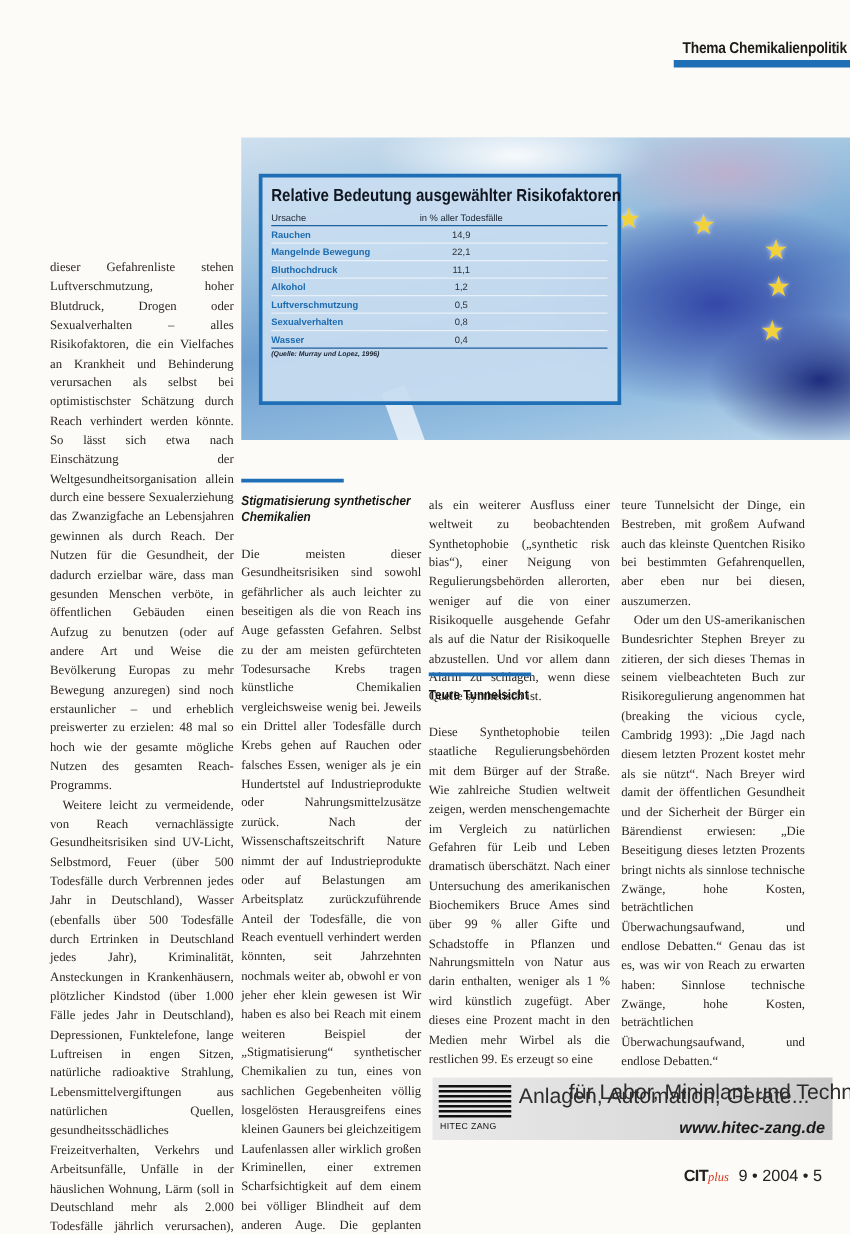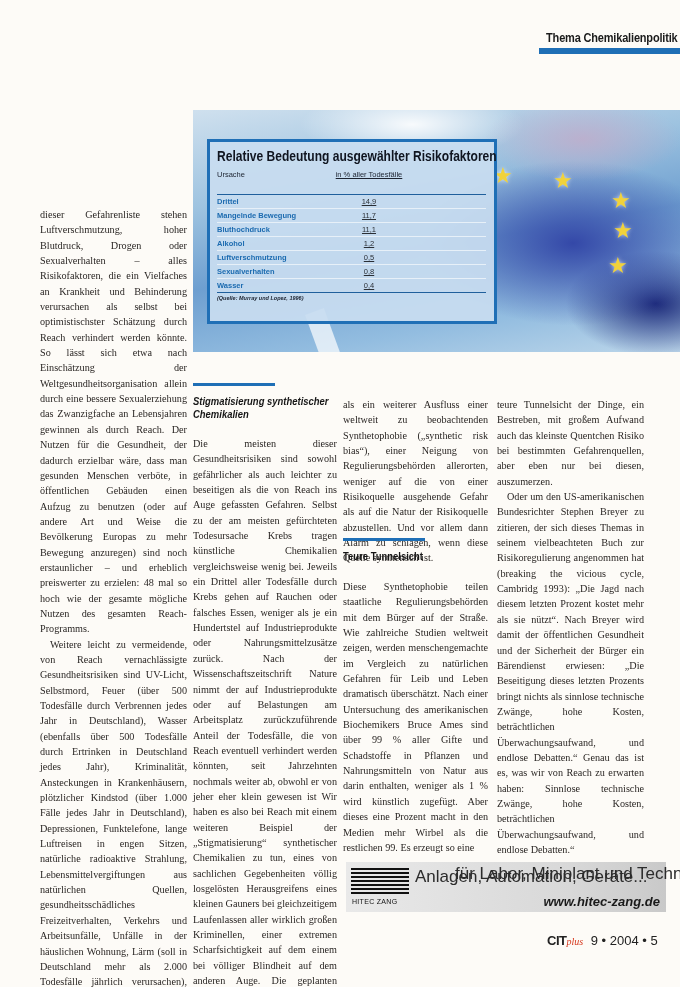--- a/index.html
+++ b/index.html
@@ -53,33 +53,33 @@
       padding: 6px 8px 4px 7px;
     }
     .table-title {
       font-family: "Liberation Sans", "DejaVu Sans", sans-serif;
       font-weight: bold; font-size: 14px; line-height: 17px; color: #101520;
       transform: scaleX(0.86); transform-origin: left center; width: 330px;
       white-space: nowrap;
     }
     .t-head {
       display: flex; margin-top: 5px; border-bottom: 1.5px solid #1f5f9c;
-      padding-bottom: 15px;
+      padding-bottom: 1px;
       font-family: "Liberation Sans", "DejaVu Sans", sans-serif;
       font-size: 7.5px; color: #1c2330;
     }
     .t-row {
       display: flex; height: 14px; align-items: center;
       border-bottom: 1px solid #e7f0f8;
       font-family: "Liberation Sans", "DejaVu Sans", sans-serif;
       font-size: 7.5px;
     }
     .t-row:last-child { border-bottom: 1.5px solid #1f5f9c; }
     .c-cause { width: 112px; }
-    .c-val { width: 80px; text-align: center; text-decoration: underline; }
+    .c-val { width: 80px; text-align: center; }
     .t-row .c-cause { color: #1c6bb0; font-weight: bold; }
     .t-row .c-val { color: #2a2f36; }
     .t-source {
       margin-top: 2px;
       font-family: "Liberation Sans", "DejaVu Sans", sans-serif;
       font-size: 5.5px; font-style: italic; font-weight: bold; color: #1c2330;
     }
 
     
     .col {
@@ -163,26 +163,26 @@
 </div>
 
 <div class="table-box">
   <div class="table-title">Relative Bedeutung ausgewählter Risikofaktoren</div>
   <div class="t-head">
     <span class="c-cause">Ursache</span>
     <span class="c-val">in % aller Todesfälle</span>
   </div>
   <div>
     <div class="t-row">
-      <span class="c-cause">Drittel</span>
+      <span class="c-cause">Rauchen</span>
       <span class="c-val">14,9</span>
     </div>
     <div class="t-row">
       <span class="c-cause">Mangelnde Bewegung</span>
-      <span class="c-val">11,7</span>
+      <span class="c-val">22,1</span>
     </div>
     <div class="t-row">
       <span class="c-cause">Bluthochdruck</span>
       <span class="c-val">11,1</span>
     </div>
     <div class="t-row">
       <span class="c-cause">Alkohol</span>
       <span class="c-val">1,2</span>
     </div>
     <div class="t-row">

